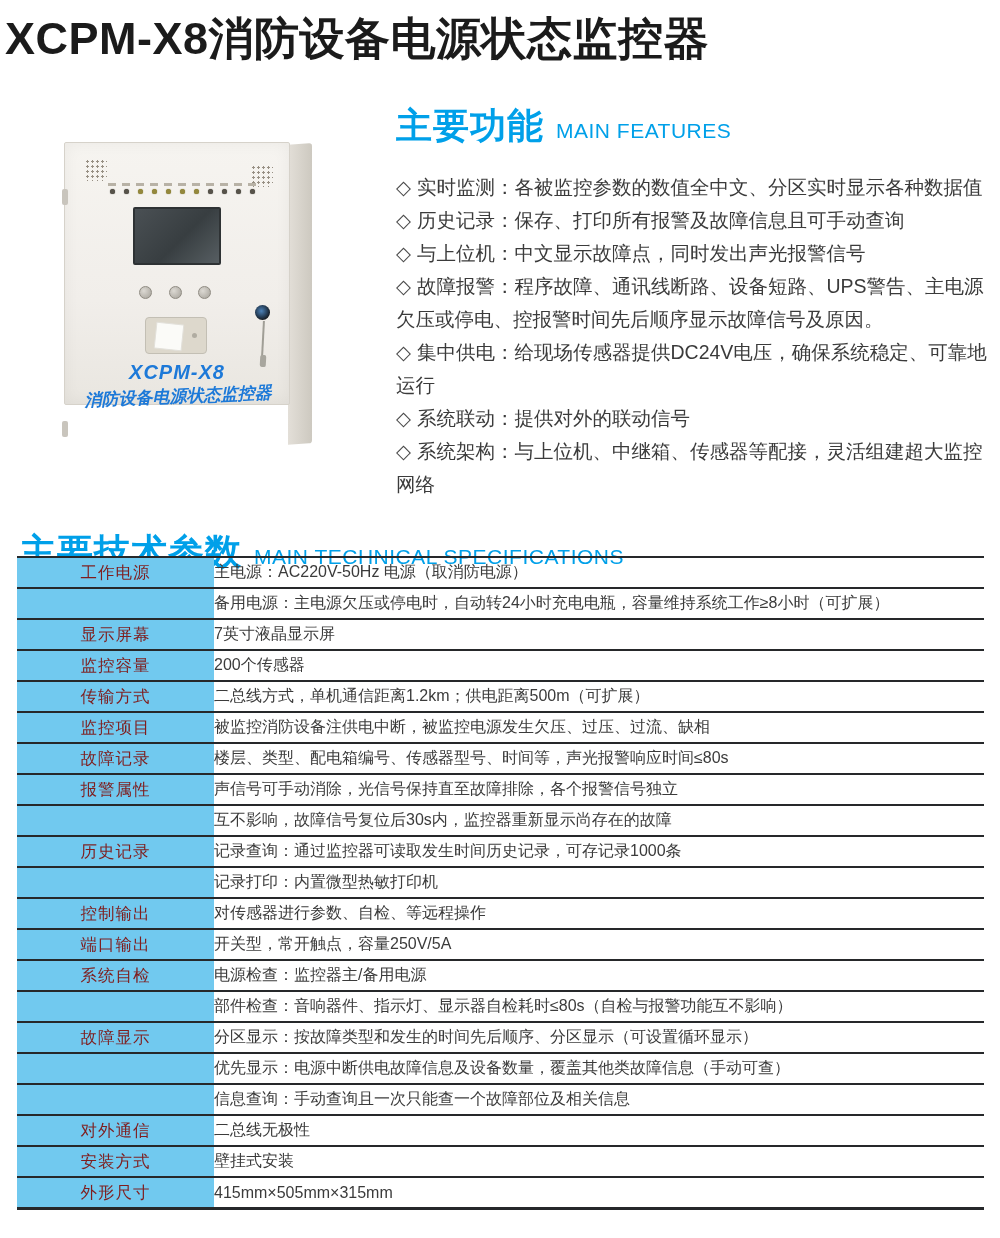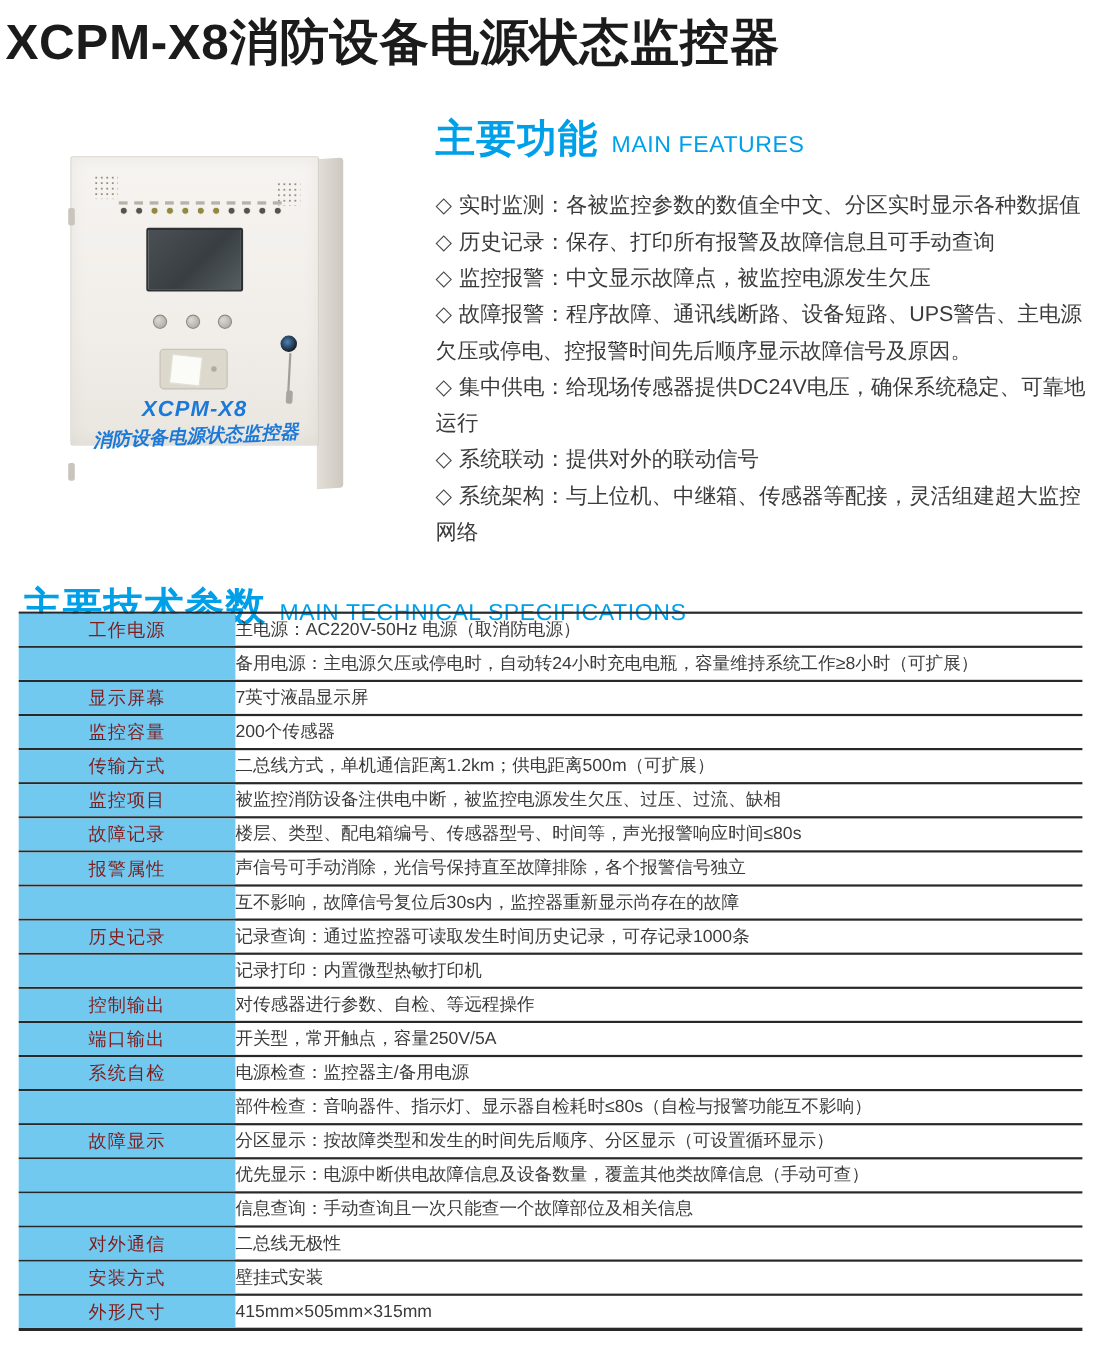--- a/index.html
+++ b/index.html
@@ -159,21 +159,21 @@
 </div>
 
 <div class="features">
   <div class="sec-head">
     <span class="zh">主要功能</span>
     <span class="en">MAIN FEATURES</span>
   </div>
   <div class="feature-list">
     <div class="feature-item"><span class="bullet">◇</span><span>实时监测：各被监控参数的数值全中文、分区实时显示各种数据值</span></div>
     <div class="feature-item"><span class="bullet">◇</span><span>历史记录：保存、打印所有报警及故障信息且可手动查询</span></div>
-    <div class="feature-item"><span class="bullet">◇</span><span>监控报警：中文显示故障点，被监控电源发生欠压</span></div>
+    <div class="feature-item"><span class="bullet">◇</span><span>与上位机：中文显示故障点，同时发出声光报警信号</span></div>
     <div class="feature-item"><span class="bullet">◇</span><span>故障报警：程序故障、通讯线断路、设备短路、UPS警告、主电源欠压或停电、控报警时间先后顺序显示故障信号及原因。</span></div>
     <div class="feature-item"><span class="bullet">◇</span><span>集中供电：给现场传感器提供DC24V电压，确保系统稳定、可靠地运行</span></div>
     <div class="feature-item"><span class="bullet">◇</span><span>系统联动：提供对外的联动信号</span></div>
     <div class="feature-item"><span class="bullet">◇</span><span>系统架构：与上位机、中继箱、传感器等配接，灵活组建超大监控网络</span></div>
   </div>
 </div>
 
 <div class="specs-head sec-head">
   <span class="zh">主要技术参数</span>
   <span class="en">MAIN TECHNICAL SPECIFICATIONS</span>

